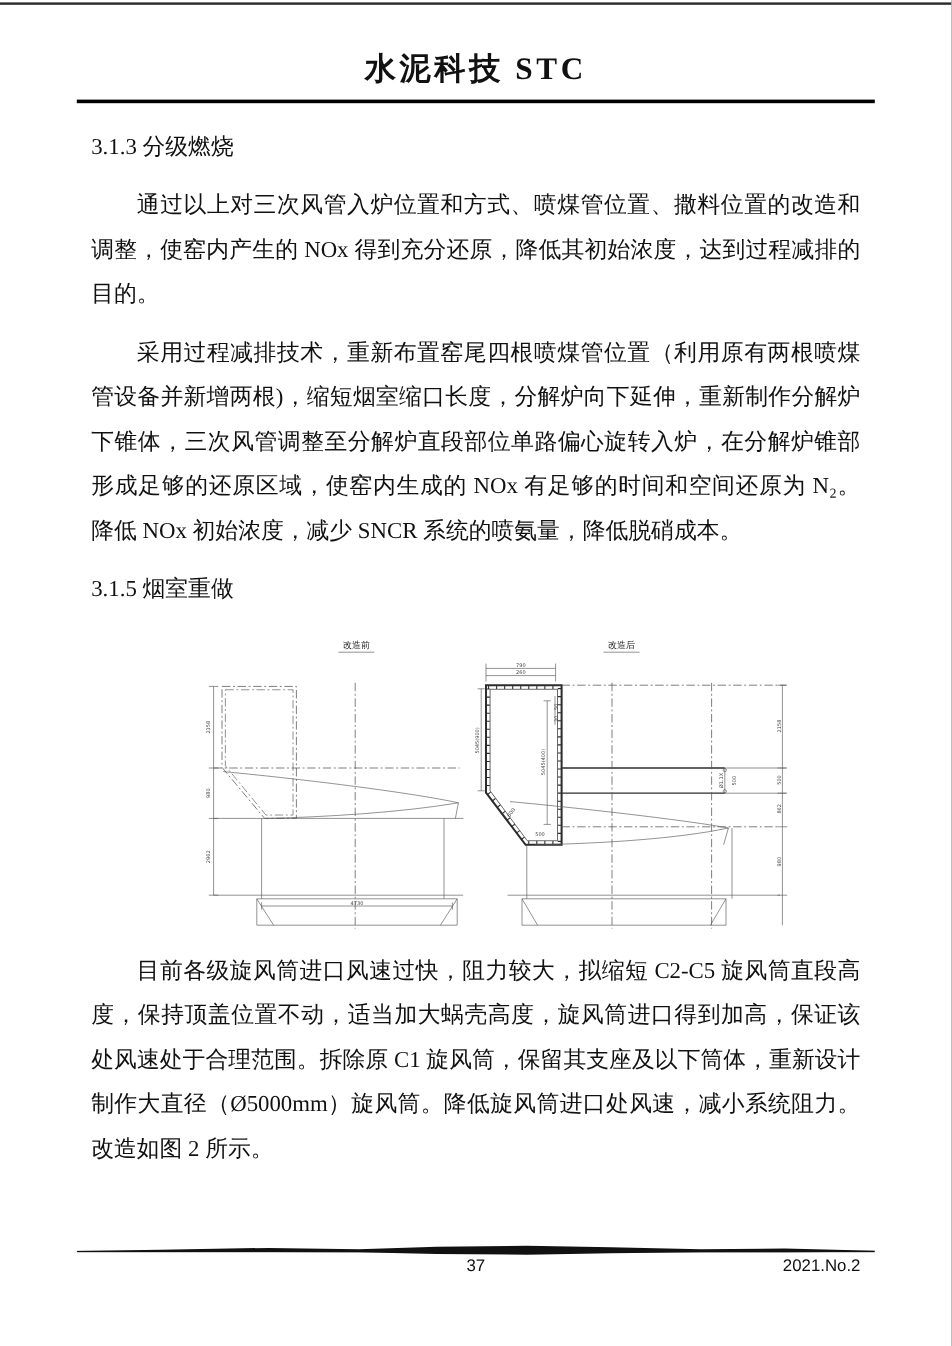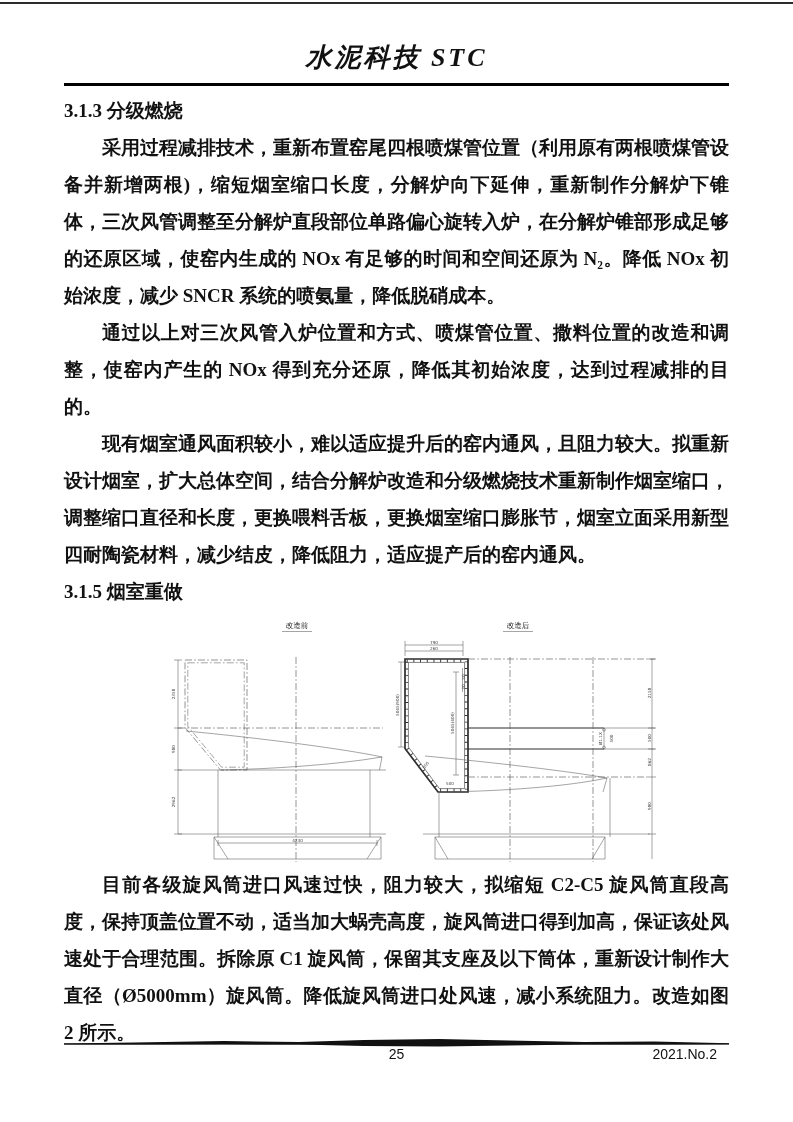--- a/index.html
+++ b/index.html
@@ -4,25 +4,25 @@
 <style>
   html,body { margin:0; padding:0; background:#888; }
   .page {
     position:relative; width:793px; height:1122px; margin:0 auto;
     background:#ffffff; overflow:hidden;
     font-family:"Liberation Serif","DejaVu Serif",serif; color:#111;
   }
   .scan-top { position:absolute; top:2px; left:0; width:100%; height:2px; background:#2b2b2b; }
   .journal-title {
     position:absolute; top:40px; left:0; width:100%; text-align:center;
-    font-size:26px; font-weight:700; letter-spacing:3px; font-style:italic;
+    font-size:26px; font-weight:700; letter-spacing:3px; 
   }
   .header-rule { position:absolute; top:83px; left:64px; right:64px; height:2.6px; background:#000; }
   .content { position:absolute; top:92px; left:64px; right:64px; }
-  .content p, .content h3 { margin:0; font-size:19px; line-height:37px; font-weight:700; }
+  .content p, .content h3 { margin:12px; font-size:19px; line-height:37px; font-weight:400; }
   .content h3 { text-align:left; }
   .content p.body-par { text-align:justify; text-indent:2em; }
   .figure-wrap { margin-left:86px; width:520px;text-align:center; }
   .fig-caption {
     text-align:center; font-weight:700; font-size:16.5px; line-height:24px;
     white-space:pre-wrap; margin:0 0 2px 0;
   }
   .fig-line   { stroke:#5a5a5a; stroke-width:0.55; fill:none; }
   .fig-dash   { stroke:#5a5a5a; stroke-width:0.65; fill:none; stroke-dasharray:7 2.2 1.6 2.2; }
   .fig-thick  { stroke:#2d2d2d; stroke-width:1.7; fill:none; }
@@ -43,23 +43,22 @@
 <body>
 
 <div class="page">
   <div class="scan-top"></div>
 
   <div class="journal-title">水泥科技 STC</div>
   <div class="header-rule"></div>
 
   <div class="content">
     <h3>3.1.3 分级燃烧</h3>
+    <p class="body-par">通过以上对三次风管入炉位置和方式、喷煤管位置、撒料位置的改造和调整，使窑内产生的 NOx 得到充分还原，降低其初始浓度，达到过程减排的目的。</p>
     <p class="body-par">采用过程减排技术，重新布置窑尾四根喷煤管位置（利用原有两根喷煤管设备并新增两根)，缩短烟室缩口长度，分解炉向下延伸，重新制作分解炉下锥体，三次风管调整至分解炉直段部位单路偏心旋转入炉，在分解炉锥部形成足够的还原区域，使窑内生成的 NOx 有足够的时间和空间还原为 N₂。降低 NOx 初始浓度，减少 SNCR 系统的喷氨量，降低脱硝成本。</p>
-    <p class="body-par">通过以上对三次风管入炉位置和方式、喷煤管位置、撒料位置的改造和调整，使窑内产生的 NOx 得到充分还原，降低其初始浓度，达到过程减排的目的。</p>
-    <p class="body-par">现有烟室通风面积较小，难以适应提升后的窑内通风，且阻力较大。拟重新设计烟室，扩大总体空间，结合分解炉改造和分级燃烧技术重新制作烟室缩口，调整缩口直径和长度，更换喂料舌板，更换烟室缩口膨胀节，烟室立面采用新型四耐陶瓷材料，减少结皮，降低阻力，适应提产后的窑内通风。</p>
     <h3>3.1.5 烟室重做</h3>
 
     <div class="figure-wrap">
       <svg width="520" height="252" viewBox="0 0 520 252">
 
         <g>
           <text class="fig-label" x="147" y="18" text-anchor="middle">改造前</text>
           <line class="fig-line" x1="132" y1="21.5" x2="162" y2="21.5"></line>
 
           <line class="fig-line" x1="28" y1="50" x2="28" y2="224"></line>
@@ -175,16 +174,16 @@
     <p class="body-par">目前各级旋风筒进口风速过快，阻力较大，拟缩短 C2-C5 旋风筒直段高度，保持顶盖位置不动，适当加大蜗壳高度，旋风筒进口得到加高，保证该处风速处于合理范围。拆除原 C1 旋风筒，保留其支座及以下筒体，重新设计制作大直径（Ø5000mm）旋风筒。降低旋风筒进口处风速，减小系统阻力。改造如图 2 所示。</p>
   </div>
 
   <div class="footer-rule-wrap">
     <svg width="665" height="11" viewBox="0 0 665 11">
       <rect x="0" y="5.4" width="665" height="1.1" fill="#111"></rect>
       <polygon fill="#111" points="0,5.6 70,4.4 160,2.9 235,4.1 300,2.0 375,1.1 445,2.4 520,4.0 590,3.4 665,5.3 665,6.2 590,6.6 520,6.6 445,7.4 375,8.6 300,7.9 235,6.5 160,6.3 70,6.4 0,6.4"></polygon>
     </svg>
   </div>
   <div class="footer-row">
-    <span class="page-number">25</span>
+    <span class="page-number">37</span>
     <span class="issue-label">2021.No.2</span>
   </div>
 </div>
 
 </body></html>

